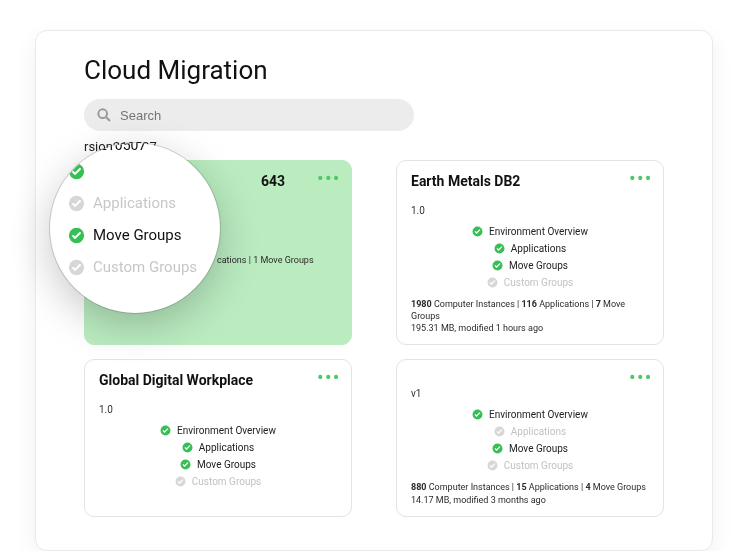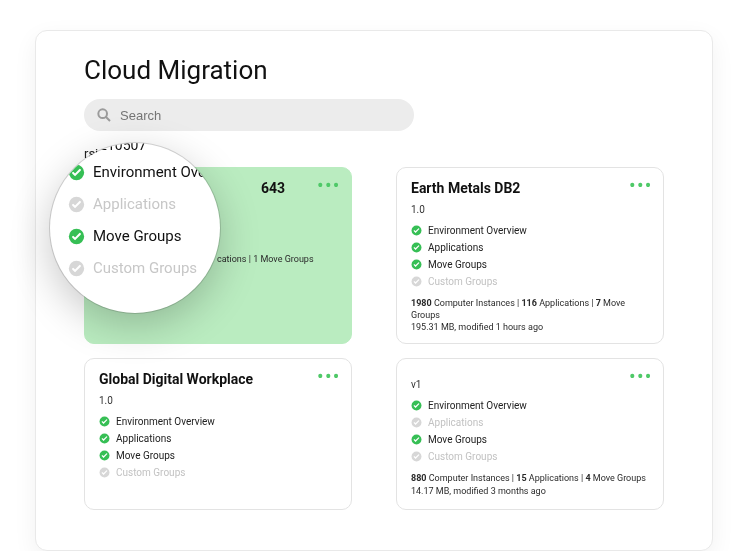--- a/index.html
+++ b/index.html
@@ -10,26 +10,26 @@
     width: 100%; height: 100%;
     background: #fff;
     border: 1px solid #e9e9e9;
     border-radius: 12px;
     box-shadow: 0 8px 24px rgba(0,0,0,0.06);
     padding: 24px 48px 0 48px;
     overflow: hidden;
   }
   .page-title { font-size: 26px; font-weight: 400; color: #111; margin-bottom: 14px; }
   .search-bar {
-    display: flex; align-items: center;
+    display: flex; align-items: flex-end;
     width: 330px; height: 32px;
     background: #ececec;
     border-radius: 16px;
-    padding: 0 12px;
-    margin-bottom: 15px;
+    padding: 8px 12px;
+    margin-bottom: 8px;
   }
   .search-bar .icon { width: 16px; height: 16px; margin-right: 8px; flex: none; }
   .search-bar input {
     border: none; outline: none; background: transparent;
     font-size: 13px; color: #555; flex: 1;
   }
   .version-label { font-size: 13px; color: #222; margin-bottom: 6px; }
   .grid {
     display: grid;
     grid-template-columns: 1fr 1fr;
@@ -38,23 +38,23 @@
   .card {
     position: relative;
     border: 1px solid #e3e3e3;
     border-radius: 10px;
     background: #fff;
     padding: 12px 14px 10px 14px;
     min-height: 152px;
   }
   .card.highlight { background: #baecc0; border-color: #baecc0; }
   .card-title { font-size: 14px; font-weight: 700; color: #111; }
-  .card-sub   { font-size: 10px; color: #333; margin-top: 8px; margin-bottom: 10px; }
+  .card-sub   { font-size: 10px; color: #333; margin-top: 16px; margin-bottom: 10px; }
   .card-list  { list-style: none; }
-  .card-list li { display: flex; align-items: center; font-size: 10px; line-height: 1; color: #222; margin-bottom: 6px; }
+  .card-list li { display: flex; align-items: center; font-size: 10px; line-height: 1; color: #222; margin-bottom: 6px; justify-content: center; }
   .card-list li.muted { color: #c2c2c2; }
   .check { width: 11px; height: 11px; margin-right: 6px; flex: none; }
   .card-meta { font-size: 9px; color: #2a2a2a; line-height: 1.35; margin-top: 10px; }
   .card-meta .b { font-weight: 700; }
   .more-dots {
     position: absolute; top: 8px; right: 10px;
     color: #4fc968; font-size: 16px; letter-spacing: 2px; font-weight: 900;
     cursor: pointer;
   }
 
@@ -242,21 +242,20 @@
   </div>
 
   <div class="magnifier">
     <div class="magnifier-inner">
       <div class="mag-version">rsion210507</div>
       <div class="mag-line">
         <svg class="mag-check" viewBox="0 0 20 20">
             <circle cx="10" cy="10" r="9" fill="#36bf55"></circle>
             <path d="M6 10.5l2.3 2.3L14 7" stroke="#fff" stroke-width="2.4" fill="none" stroke-linecap="round"></path>
           </svg>
-        <span>Environment Ove</span>
       </div>
       <div class="mag-line muted">
         <svg class="mag-check" viewBox="0 0 20 20">
             <circle cx="10" cy="10" r="9" fill="#d7d7d7"></circle>
             <path d="M6 10.5l2.3 2.3L14 7" stroke="#fff" stroke-width="2.4" fill="none" stroke-linecap="round"></path>
           </svg>
         <span>Applications</span>
       </div>
       <div class="mag-line">
         <svg class="mag-check" viewBox="0 0 20 20">

